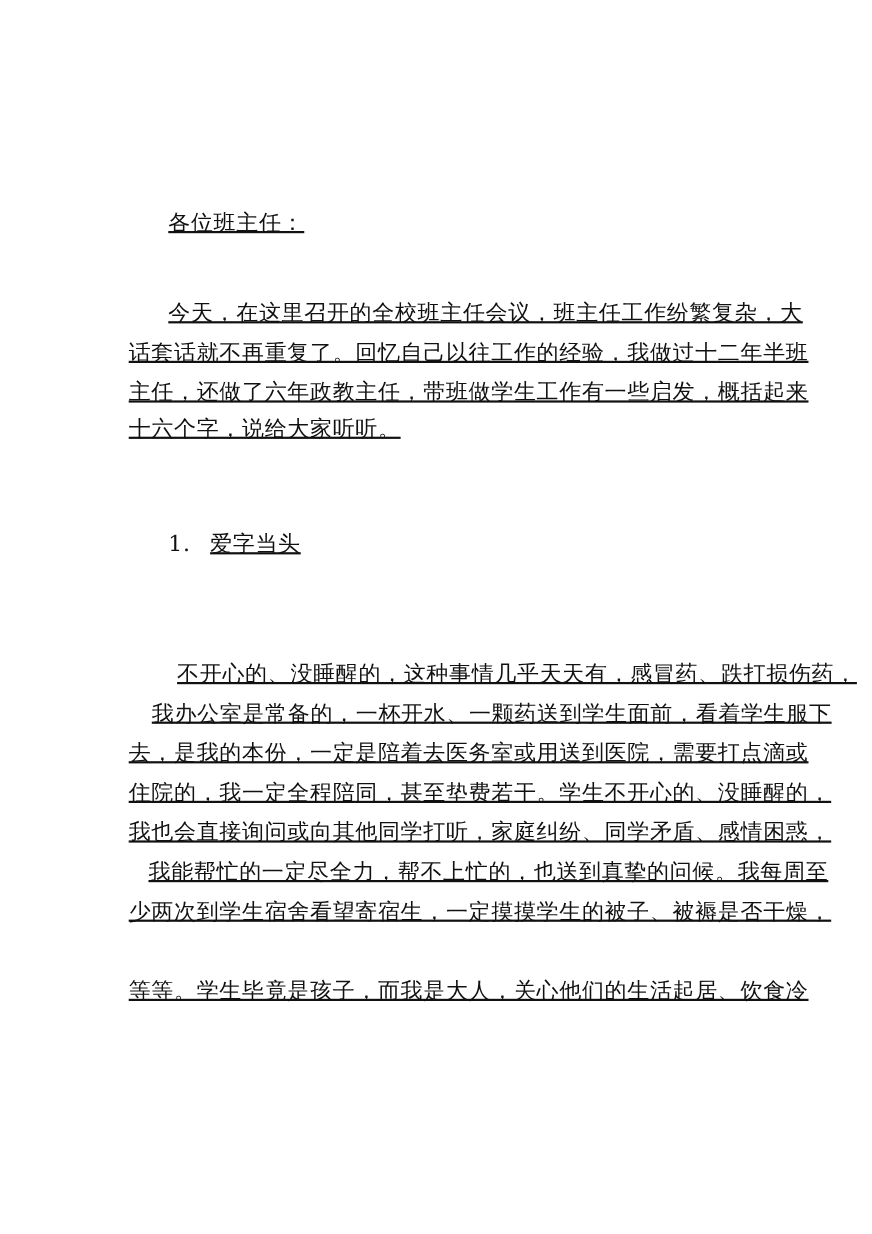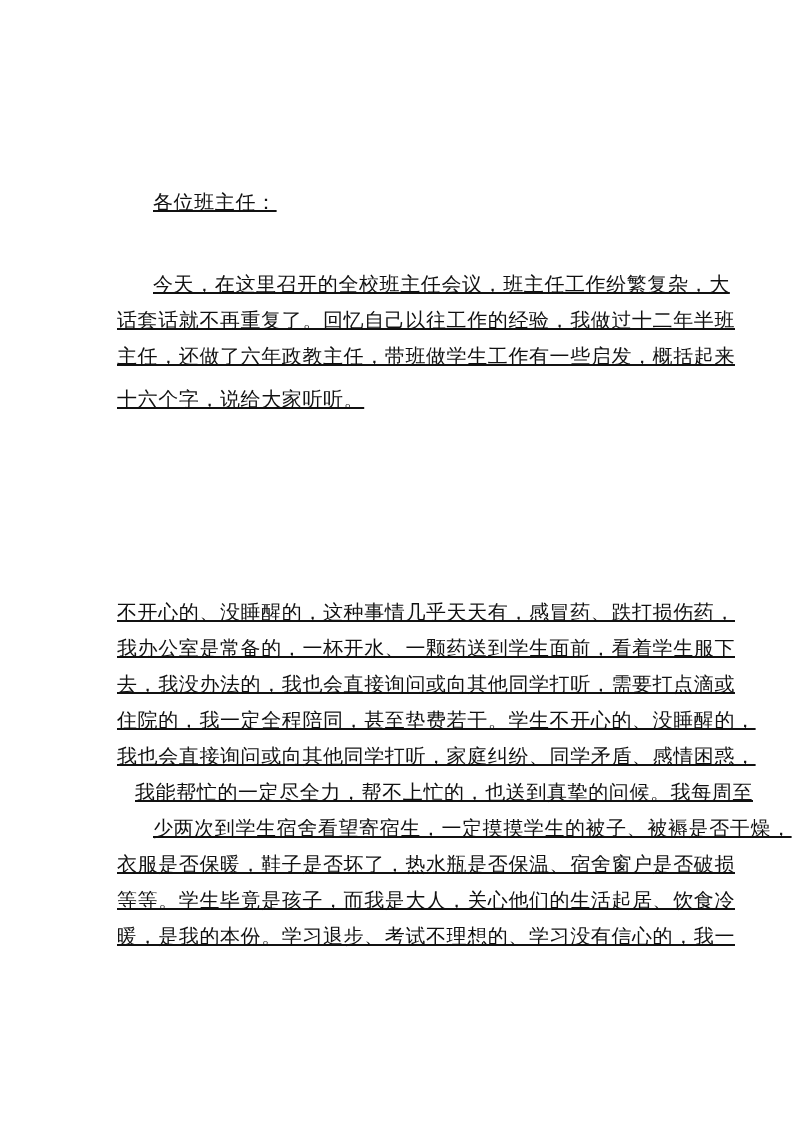--- a/index.html
+++ b/index.html
@@ -14,27 +14,28 @@
 </head>
 <body>
 
 <div class="page">
 
   <div class="line indent" style="top:191px;">各位班主任：</div>
 
   <div class="line" style="top:309px;">话套话就不再重复了。回忆自己以往工作的经验，我做过十二年半班</div>
   <div class="line indent" style="top:273px;">今天，在这里召开的全校班主任会议，班主任工作纷繁复杂，大</div>
   <div class="line" style="top:345px;">主任，还做了六年政教主任，带班做学生工作有一些启发，概括起来</div>
-  <div class="line" style="top:388px;">十六个字，说给大家听听。</div>
+  <div class="line" style="top:378px;">十六个字，说给大家听听。</div>
 
+  <div class="line indent" style="top:483px;">
+    <span class="num">1.</span><span>爱字当头</span>
+  </div>
 
-  <div class="line" style="top:601px;">不开心的、没睡醒的，这种事情几乎天天有，感冒药、跌打损伤药，</div>
-  <div class="line" style="top:637px;">我办公室是常备的，一杯开水、一颗药送到学生面前，看着学生服下</div>
-  <div class="line" style="top:673px;">去，我没办法的，我也会直接询问或向其他同学打听，需要打点滴或</div>
+  <div class="line" style="top:601px;margin-left:44px;">不开心的、没睡醒的，这种事情几乎天天有，感冒药、跌打损伤药，</div>
+  <div class="line" style="top:637px;margin-left:21px;">我办公室是常备的，一杯开水、一颗药送到学生面前，看着学生服下</div>
+  <div class="line" style="top:673px;">去，是我的本份，一定是陪着去医务室或用送到医院，需要打点滴或</div>
   <div class="line" style="top:745px;">我也会直接询问或向其他同学打听，家庭纠纷、同学矛盾、感情困惑，</div>
   <div class="line" style="top:709px;">住院的，我一定全程陪同，甚至垫费若干。学生不开心的、没睡醒的，</div>
   <div class="line" style="top:781px;margin-left:18px;">我能帮忙的一定尽全力，帮不上忙的，也送到真挚的问候。我每周至</div>
-  <div class="line" style="top:817px;margin-left:36px;">少两次到学生宿舍看望寄宿生，一定摸摸学生的被子、被褥是否干燥，</div>
-  <div class="line" style="top:853px;">衣服是否保暖，鞋子是否坏了，热水瓶是否保温、宿舍窗户是否破损</div>
+  <div class="line" style="top:817px;">少两次到学生宿舍看望寄宿生，一定摸摸学生的被子、被褥是否干燥，</div>
   <div class="line" style="top:889px;">等等。学生毕竟是孩子，而我是大人，关心他们的生活起居、饮食冷</div>
-  <div class="line" style="top:925px;">暖，是我的本份。学习退步、考试不理想的、学习没有信心的，我一</div>
 
 </div>
 
 </body></html>

